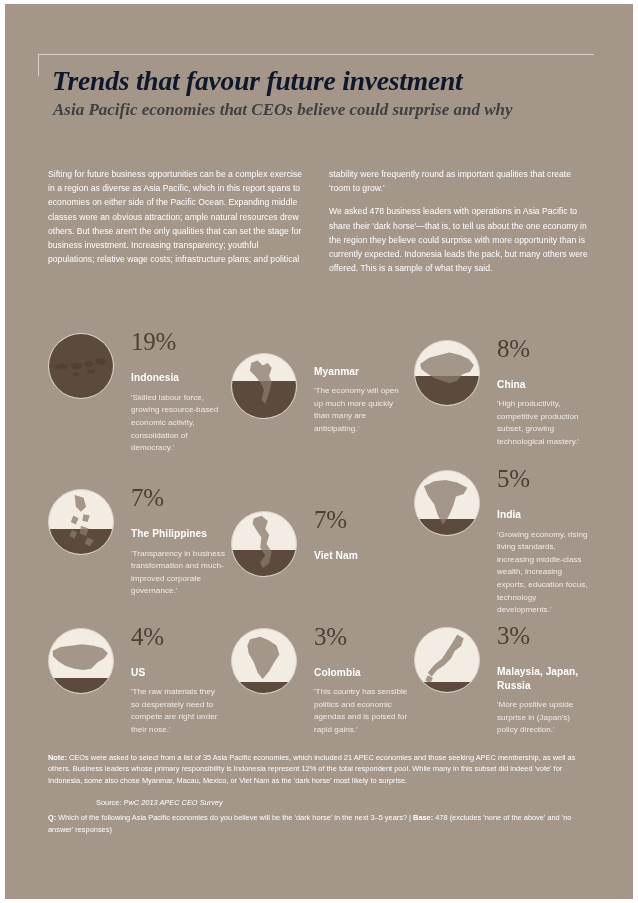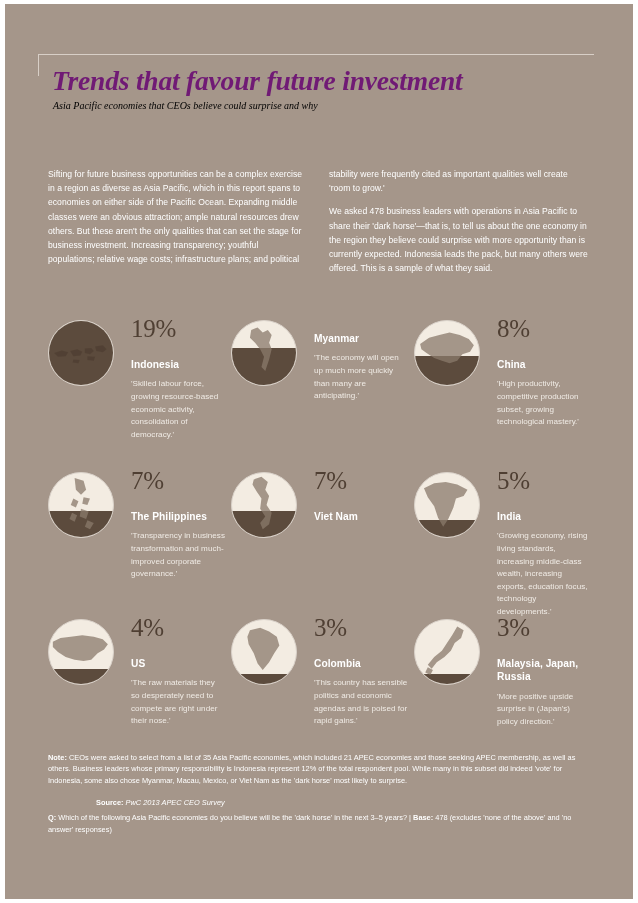--- a/index.html
+++ b/index.html
@@ -44,33 +44,33 @@
   .main-title {
     position: absolute;
     left: 14px;
     top: 11px;
     margin: 0;
     font-family: "Liberation Serif", serif;
     font-style: italic;
     font-weight: bold;
     font-size: 27.5px;
     letter-spacing: -0.2px;
-    color: #701a75;
+    color: #0f172a;
     white-space: nowrap;
   }
   .sub-title {
     position: absolute;
     left: 15px;
     top: 46px;
     margin: 0;
     font-family: "Liberation Serif", serif;
     font-style: italic;
-    font-weight: normal;
-    font-size: 10px;
-    color: #000000;
+    font-weight: bold;
+    font-size: 17px;
+    color: #404040;
     white-space: nowrap;
   }
 
   
   .intro {
     position: absolute;
     left: 43px;
     top: 163px;
     width: 540px;
     display: flex;
@@ -91,20 +91,21 @@
   
   .grid {
     position: absolute;
     left: 43px;
     top: 312px;
     width: 548px;
   }
   .grid-row {
     display: flex;
     width: 548px;
+    align-items: center;
   }
   .grid-row.r1 { height: 152px; }
   .grid-row.r2 { height: 147px; }
   .grid-row.r3 { height: 130px; }
 
   .card {
     width: 177px;
     display: flex;
     align-items: flex-start;
   }
@@ -185,21 +186,21 @@
   }
   .note b { font-weight: bold; margin-top: 41px; }
   .source-block {
     margin-top: 11px;
   }
   .source-line {
     font-size: 7.4px;
     line-height: 11.6px;
     color: #ffffff;
   }
-  .source-line b { font-weight: bold; padding-left: 48px; }
+  .source-line b { font-weight: normal; padding-left: 48px; }
   .source-line i { font-style: italic; margin-top: 20px; }
   .q-line {
     margin-top: 3.5px;
     font-size: 7.4px;
     line-height: 11.6px;
     color: #ffffff;
   }
   .q-line b { font-weight: bold; }
 </style>
 </head>
@@ -211,21 +212,21 @@
     <div class="corner-bracket"></div>
     <h1 class="main-title">Trends that favour future investment</h1>
     <div class="sub-title">Asia Pacific economies that CEOs believe could surprise and why</div>
   </div>
 
   <div class="intro">
     <div class="intro-col">
       <p>Sifting for future business opportunities can be a complex exercise in a region as diverse as Asia Pacific, which in this report spans to economies on either side of the Pacific Ocean. Expanding middle classes were an obvious attraction; ample natural resources drew others. But these aren't the only qualities that can set the stage for business investment. Increasing transparency; youthful populations; relative wage costs; infrastructure plans; and political</p>
     </div>
     <div class="intro-col">
-      <p>stability were frequently cited as important qualities well create 'room to grow.'</p>
+      <p>stability were frequently round as important qualities that create 'room to grow.'</p>
       <p>We asked 478 business leaders with operations in Asia Pacific to share their 'dark horse'—that is, to tell us about the one economy in the region they believe could surprise with more opportunity than is currently expected. Indonesia leads the pack, but many others were offered. This is a sample of what they said.</p>
     </div>
   </div>
 
   <div class="grid">
 
     <div class="grid-row r1">
 
       <div class="card gap">
         <div class="circle-holder">

